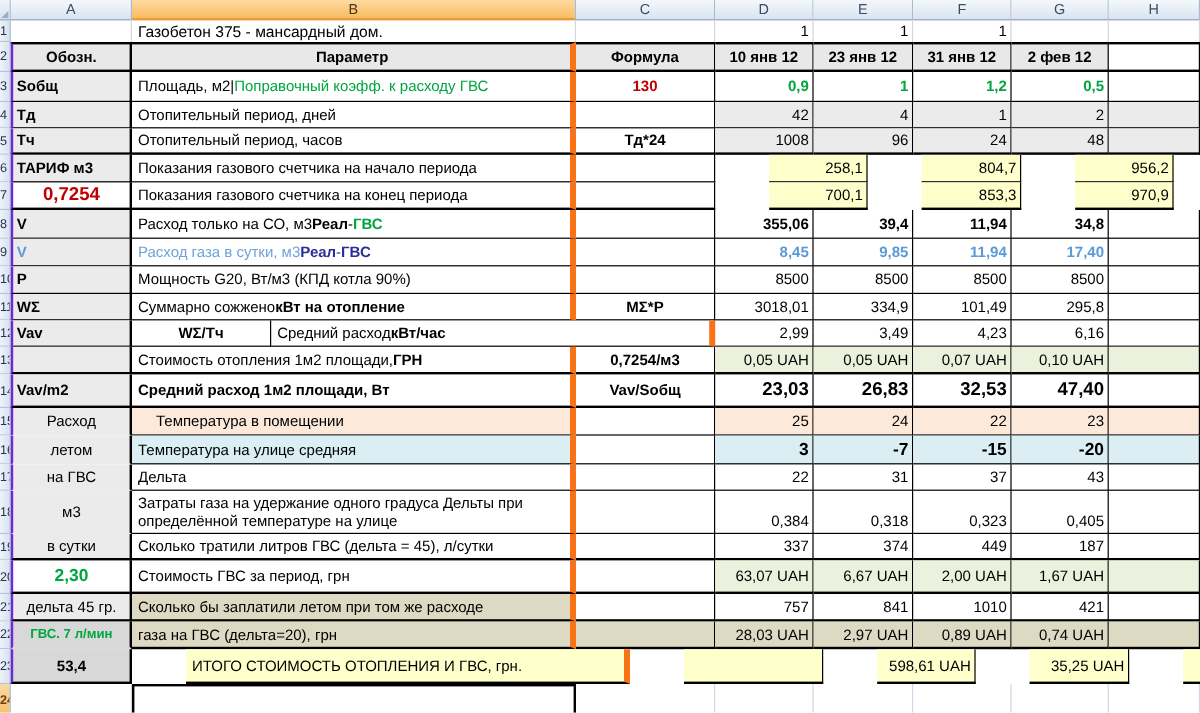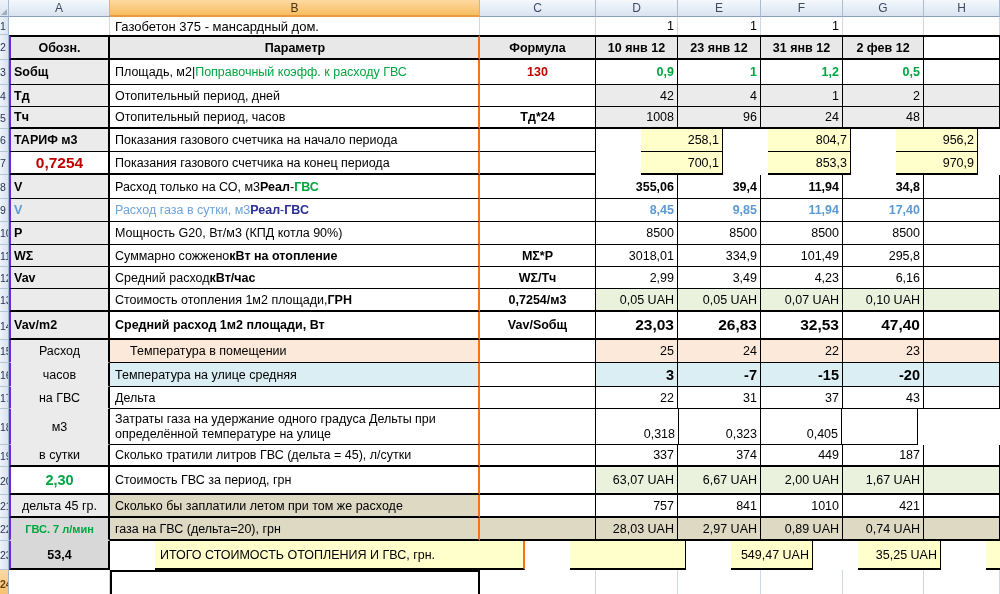--- a/index.html
+++ b/index.html
@@ -47,21 +47,21 @@
   .wB{width:370px;padding-left:5px;}
   .wC{width:116px;justify-content:center;}
   .wD{width:82px;justify-content:flex-end;}
   .wE{width:83px;justify-content:flex-end;}
   .wF{width:82px;justify-content:flex-end;}
   .wG{width:81px;justify-content:flex-end;}
   .wH{width:76px;}
   
   .tc{border-right:1px solid #000;border-bottom:1px solid #000;}
   .tc.wA{border-left:2px solid #6d28d9;border-right:2px solid #000;}
-  .tc.wB{border-right:2px solid #f97316;}
+  .tc.wB{border-right:5px solid #f97316;}
   .rw.tt .tc{border-top:2px solid #000;}
   .rw.bb2 .tc{border-bottom-width:2px;}
   .lt{border-right:1px solid #d0d7e5;}
   .nb{border-bottom-color:transparent;}
   .selcell{border:2px solid #000;border-bottom:none;background:#fff;}
   
   .c{justify-content:center;}
   .b{font-weight:bold;}
   .wrap{white-space:normal;line-height:1.2;}
   .bot{align-items:flex-end;padding-bottom:3px;}
@@ -235,25 +235,25 @@
         <div class="cl wC tc b">MΣ*P</div>
         <div class="cl wD tc">3018,01</div>
         <div class="cl wE tc">334,9</div>
         <div class="cl wF tc">101,49</div>
         <div class="cl wG tc">295,8</div>
         <div class="cl wH tc"></div>
       </div>
       <div class="rw" style="height: 22px;">
         <div class="rh">12</div>
         <div class="cl wA tc b bg-agray">Vav</div>
+        <div class="cl wC tc b">WΣ/Тч</div>
         <div class="cl wB tc">
           <span>Средний расход </span>
           <span class="b">кВт/час</span>
         </div>
-        <div class="cl wC tc b">WΣ/Тч</div>
         <div class="cl wD tc">2,99</div>
         <div class="cl wE tc">3,49</div>
         <div class="cl wF tc">4,23</div>
         <div class="cl wG tc">6,16</div>
         <div class="cl wH tc"></div>
       </div>
       <div class="rw bb2" style="height: 23px;">
         <div class="rh">13</div>
         <div class="cl wA tc bg-agray"></div>
         <div class="cl wB tc">
@@ -284,21 +284,21 @@
         <div class="cl wB tc bg-pch">Температура в помещении</div>
         <div class="cl wC tc"></div>
         <div class="cl wD tc bg-pch">25</div>
         <div class="cl wE tc bg-pch">24</div>
         <div class="cl wF tc bg-pch">22</div>
         <div class="cl wG tc bg-pch">23</div>
         <div class="cl wH tc bg-pch"></div>
       </div>
       <div class="rw" style="height: 24px;">
         <div class="rh">16</div>
-        <div class="cl wA tc c bg-agray nb">часов</div>
+        <div class="cl wA tc c bg-agray nb">летом</div>
         <div class="cl wB tc bg-blu">Температура на улице средняя</div>
         <div class="cl wC tc"></div>
         <div class="cl wD tc bg-blu b f14">3</div>
         <div class="cl wE tc bg-blu b f14">-7</div>
         <div class="cl wF tc bg-blu b f14">-15</div>
         <div class="cl wG tc bg-blu b f14">-20</div>
         <div class="cl wH tc bg-blu"></div>
       </div>
       <div class="rw" style="height: 22px;">
         <div class="rh">17</div>
@@ -309,20 +309,21 @@
         <div class="cl wE tc">31</div>
         <div class="cl wF tc">37</div>
         <div class="cl wG tc">43</div>
         <div class="cl wH tc"></div>
       </div>
       <div class="rw" style="height: 36px;">
         <div class="rh">18</div>
         <div class="cl wA tc c bg-agray nb">м3</div>
         <div class="cl wB tc wrap">Затраты газа на удержание одного градуса Дельты при определённой температуре на улице</div>
         <div class="cl wC tc"></div>
+        <div class="cl wD tc bot">0,384</div>
         <div class="cl wE tc bot">0,318</div>
         <div class="cl wF tc bot">0,323</div>
         <div class="cl wG tc bot">0,405</div>
         <div class="cl wH tc"></div>
       </div>
       <div class="rw bb2" style="height: 22px;">
         <div class="rh">19</div>
         <div class="cl wA tc c bg-agray">в сутки</div>
         <div class="cl wB tc">Сколько тратили литров ГВС (дельта = 45), л/сутки</div>
         <div class="cl wC tc"></div>
@@ -363,21 +364,21 @@
         <div class="cl wE tc bg-tan">2,97 UAH</div>
         <div class="cl wF tc bg-tan">0,89 UAH</div>
         <div class="cl wG tc bg-tan">0,74 UAH</div>
         <div class="cl wH tc bg-tan"></div>
       </div>
       <div class="rw bb2" style="height: 29px;">
         <div class="rh">23</div>
         <div class="cl wA tc b c bg-dgray">53,4</div>
         <div class="cl wB tc bg-yel">ИТОГО СТОИМОСТЬ ОТОПЛЕНИЯ И ГВС, грн.</div>
         <div class="cl wC tc bg-yel"></div>
-        <div class="cl wD tc bg-yel">549,47 UAH</div>
+        <div class="cl wD tc bg-yel">598,61 UAH</div>
         <div class="cl wE tc bg-yel">35,25 UAH</div>
         <div class="cl wF tc bg-yel">10,66 UAH</div>
         <div class="cl wG tc bg-yel">26,91 UAH</div>
         <div class="cl wH tc bg-yel"></div>
       </div>
       <div class="rw" style="height: 28px;">
         <div class="rh sel">24</div>
         <div class="cl wA lt"></div>
         <div class="cl wB lt selcell"></div>
         <div class="cl wC lt"></div>

